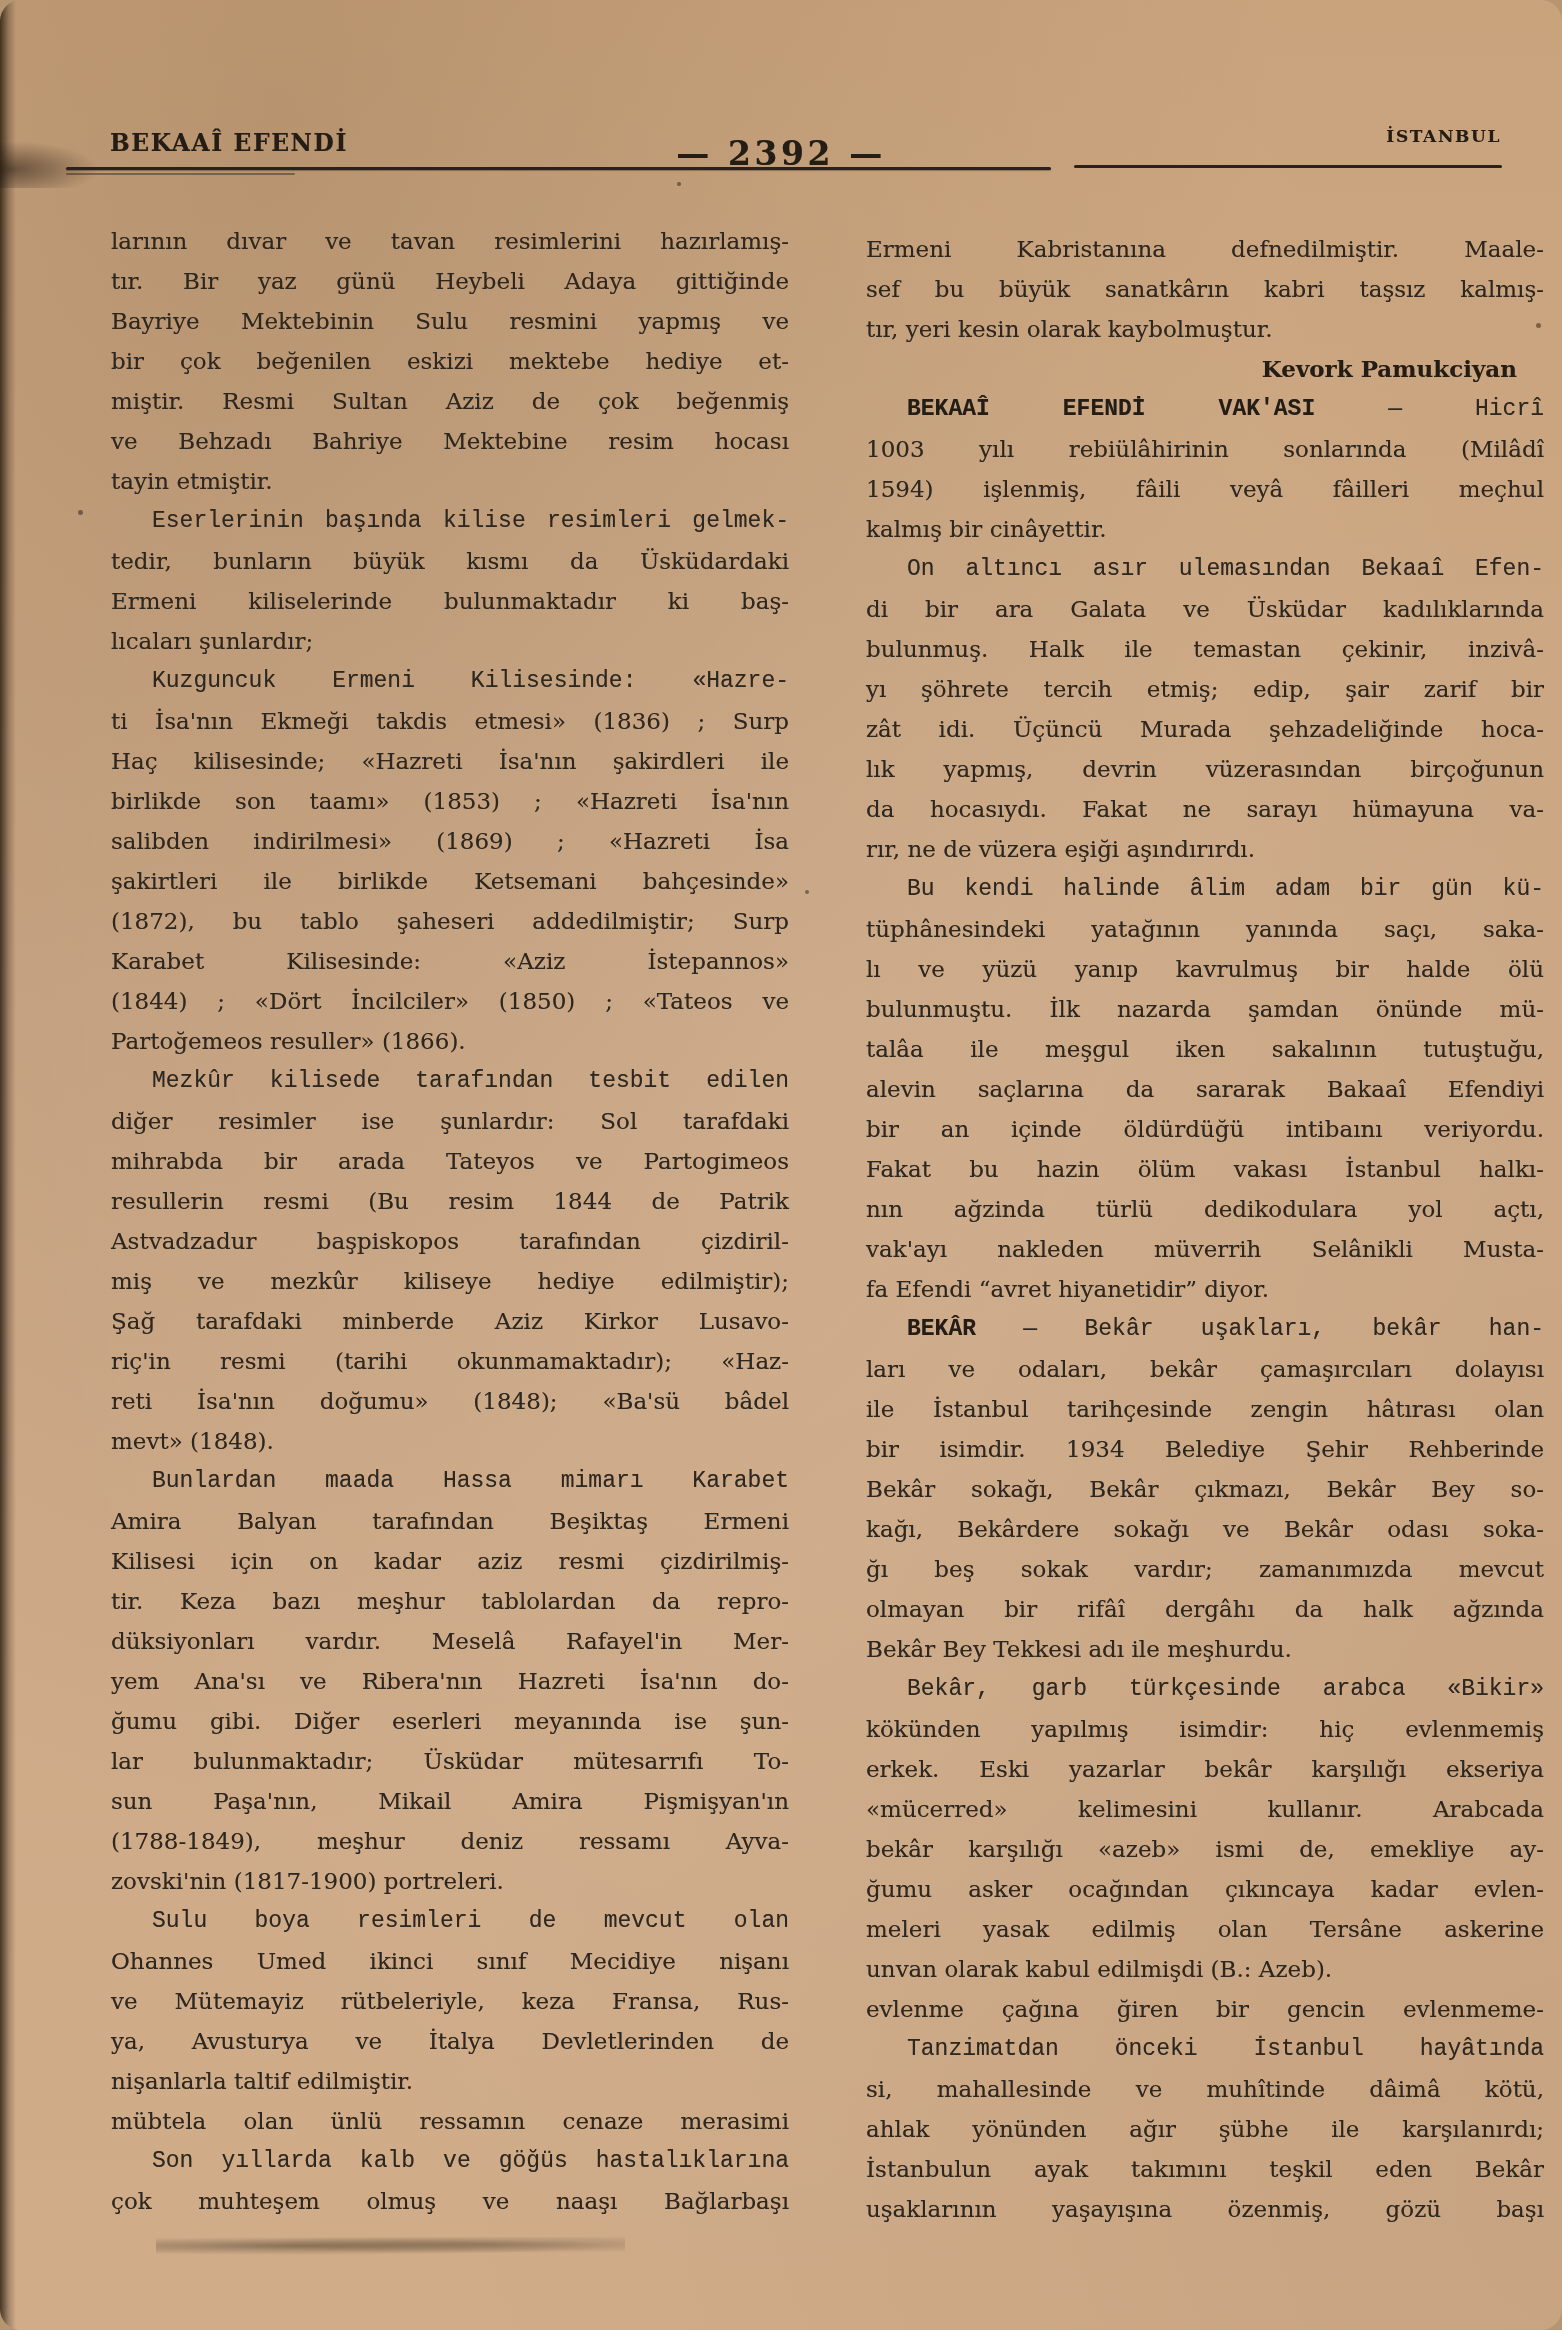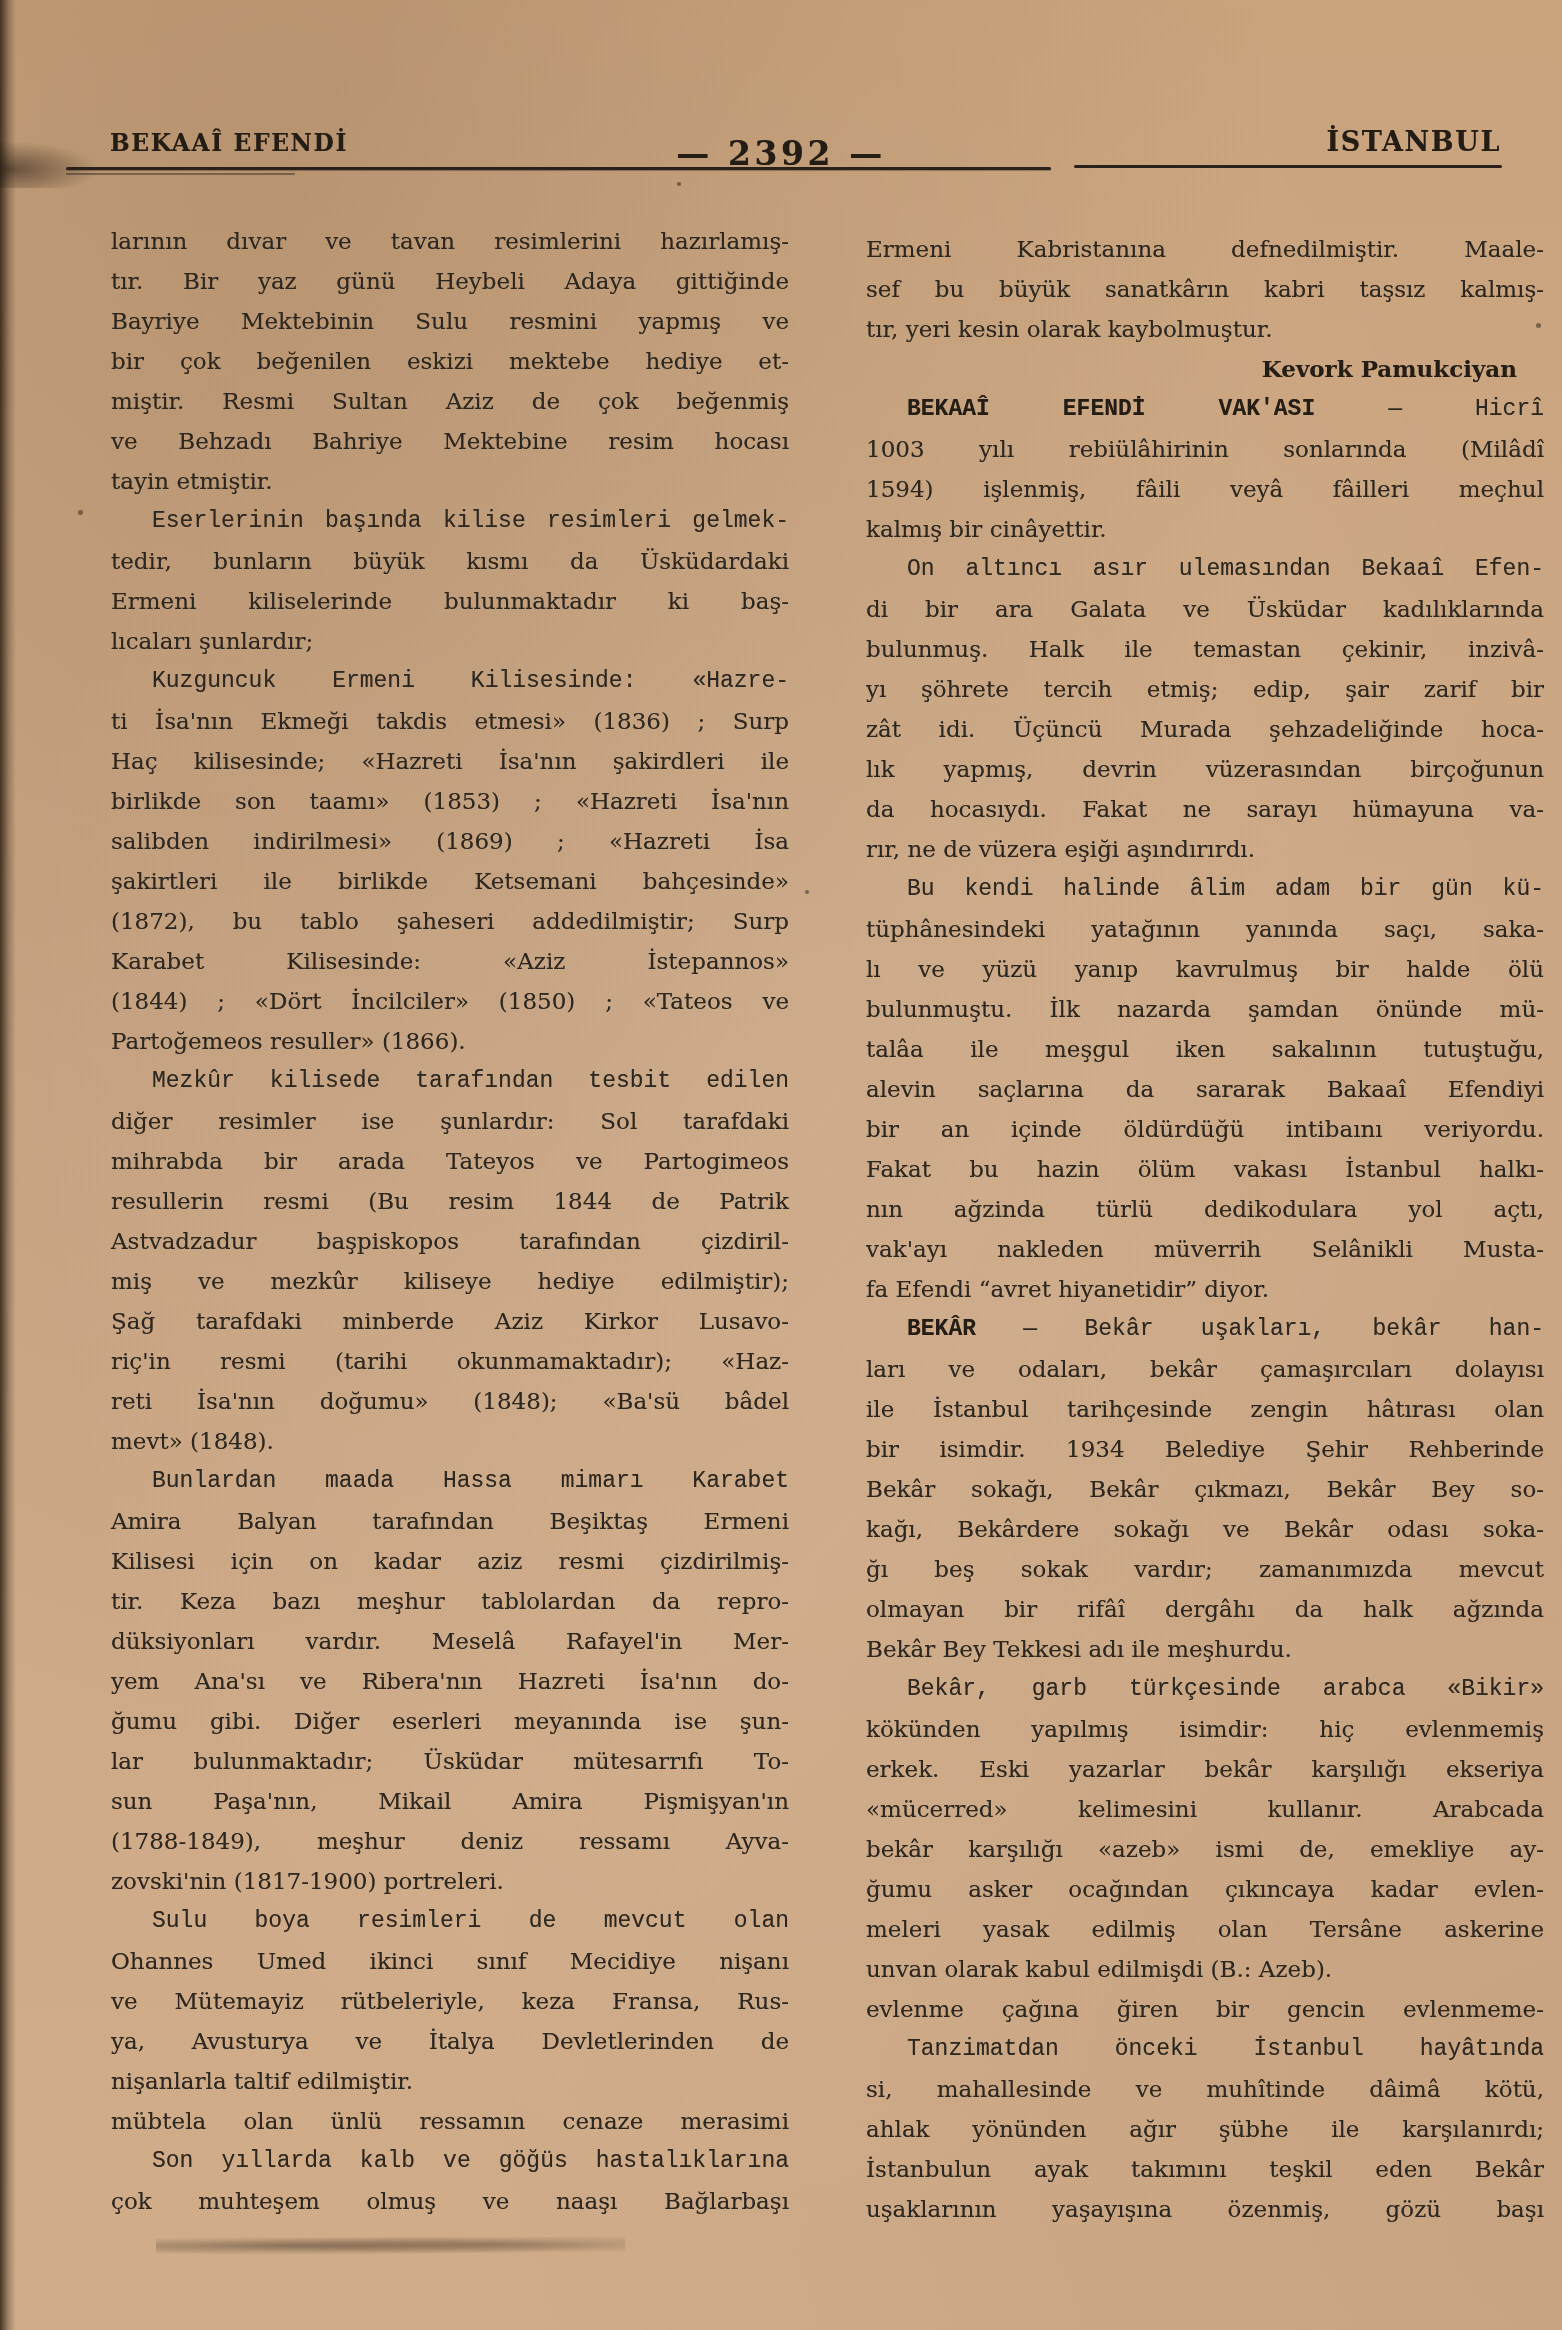--- a/index.html
+++ b/index.html
@@ -7,36 +7,37 @@
     position:relative;
     width:1562px;height:2330px;
     background:
       radial-gradient(ellipse at 18% 6%, rgba(90,62,38,0.16), transparent 55%),
       radial-gradient(ellipse at 100% 95%, rgba(125,92,60,0.10), transparent 50%),
       radial-gradient(ellipse at 50% 45%, rgba(255,240,215,0.10), transparent 70%),
       linear-gradient(180deg,#c9a37c 0%, #cda987 45%, #d0ac89 100%);
     font-family:"DejaVu Serif", serif;
     color:#2c2720;
     overflow:hidden;
+    border-radius:21px;
   }
   .edge-left{
     position:absolute;left:0;top:0;width:15.6px;height:100%;
     background:linear-gradient(90deg, rgba(32,20,10,0.78), rgba(32,20,10,0.25) 55%, rgba(32,20,10,0));
   }
   .corner-smudge{
     position:absolute;left:0;top:141px;width:99px;height:47px;
     background:radial-gradient(ellipse at 10% 60%, rgba(30,20,12,0.55), transparent 70%);
   }
   .hdr{
     position:absolute;font-weight:700;color:#241d15;
     text-shadow:0 0 0.5px rgba(36,29,21,.45);
   }
   .h-left{left:110px;top:129px;font-size:23.4px;letter-spacing:1.6px;}
   .h-center{left:781px;top:134px;transform:translateX(-50%);font-size:33px;letter-spacing:3.6px;}
-  .h-right{right:61px;top:126px;font-size:27px;letter-spacing:1.6px;}
+  .h-right{right:61px;top:126px;font-size:17px;letter-spacing:1.6px;}
   .rule{position:absolute;background:#2a221a;border-radius:1.6px;}
   .rule-a{left:66px;top:167px;width:985px;height:2.6px;box-shadow:0 1px 1px rgba(42,34,26,.35);}
   .rule-b{left:1074px;top:165px;width:428px;height:2.6px;}
   .rule-c{left:66px;top:173px;width:229px;height:1.6px;opacity:.45;}
   .col{
     position:absolute;top:221px;width:678px;
     font-size:23px;line-height:40px;
     text-shadow:0 0 0.5px rgba(44,39,32,.35);
   }
   .col-left{left:111px;}

